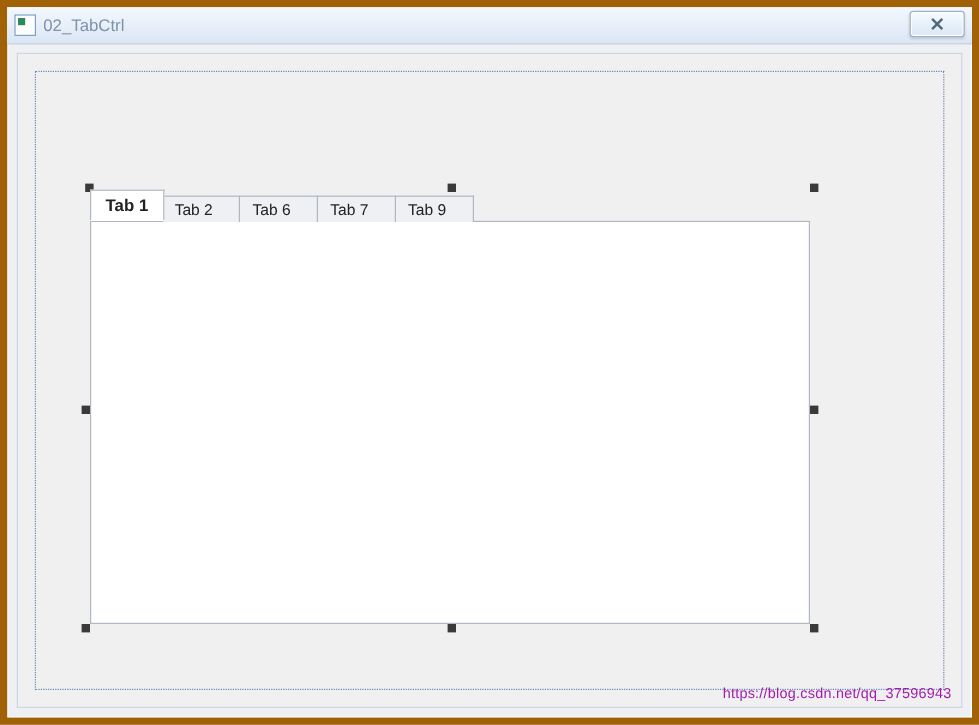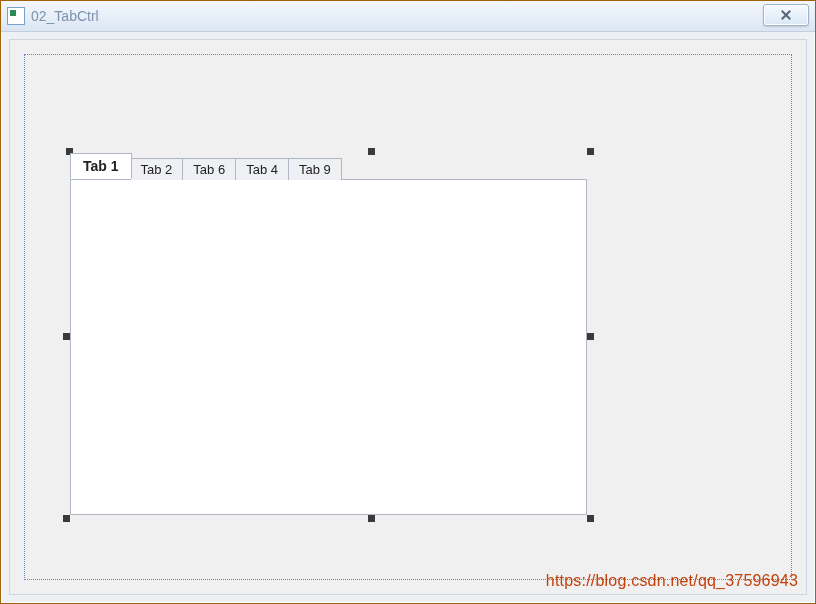--- a/index.html
+++ b/index.html
@@ -7,21 +7,21 @@
     font-family:"Segoe UI",Tahoma,Arial,sans-serif;
     font-size:13px;
     color:#333;
     background:#eef0f3;
     width:816px;height:604px;
     position:relative;
     overflow:hidden;
   }
   .window{
     position:absolute;inset:0;
-    border:1px solid #a16207;
+    border:6px solid #a16207;
     background:#eef0f3;
     box-shadow:0 0 0 1px #fff inset;
   }
   .titlebar{
     height:30px;
     background:linear-gradient(#f4f8fd,#dbe6f4);
     border-bottom:1px solid #c2cfde;
     display:flex;align-items:center;
     padding:0 6px 0 6px;
     position:relative;
@@ -77,33 +77,33 @@
     border:1px dotted #6d83b7;
     pointer-events:none;
   }
   .handle{
     position:absolute;width:7px;height:7px;background:#3a3a3a;
   }
 
   .tabctrl{
     position:absolute;
     left:60px;top:115px;
-    width:517px;height:360px;
+    width:600px;height:360px;
   }
   .tabstrip{
     display:flex;
     align-items:flex-end;
     height:24px;
     padding-left:2px;
   }
   .tab{
     border:1px solid #aeb7c2;
     border-bottom:none;
     background:#eef0f3;
-    padding:3px 10px 3px 10px;
+    padding:3px 22px 3px 10px;
     margin-right:0;
     font-size:13px;
     color:#222;
     position:relative;
     top:1px;
     cursor:default;
   }
   .tab + .tab{border-left:none;}
   .tab.active{
     background:#ffffff;
@@ -119,22 +119,22 @@
   }
   .tabpage{
     border:1px solid #aeb7c2;
     background:#ffffff;
     height:calc(100% - 24px);
     box-sizing:border-box;
   }
 
   .watermark{
     position:absolute;right:8px;bottom:4px;
-    color:#c2410c;
-    font-size:16px;
+    color:#a21caf;
+    font-size:12px;
     letter-spacing:.2px;
     pointer-events:none;
   }
 </style>
 </head>
 <body>
 
 <div class="window">
   <div class="titlebar">
     <span class="app-icon"></span>
@@ -156,21 +156,21 @@
       <div class="handle" style="left:-7px;top:178px"></div>
       <div class="handle" style="right:-7px;top:178px"></div>
       <div class="handle" style="left:-7px;bottom:-7px"></div>
       <div class="handle" style="left:298px;bottom:-7px"></div>
       <div class="handle" style="right:-7px;bottom:-7px"></div>
 
       <div class="tabstrip">
         <div class="tab active">Tab 1</div>
         <div class="tab">Tab 2</div>
         <div class="tab">Tab 6</div>
-        <div class="tab">Tab 4</div>
+        <div class="tab">Tab 7</div>
         <div class="tab">Tab 9</div>
       </div>
       <div class="tabpage"></div>
     </div>
 
     <div class="watermark">https://blog.csdn.net/qq_37596943</div>
   </div>
 </div>
 
 </body></html>

